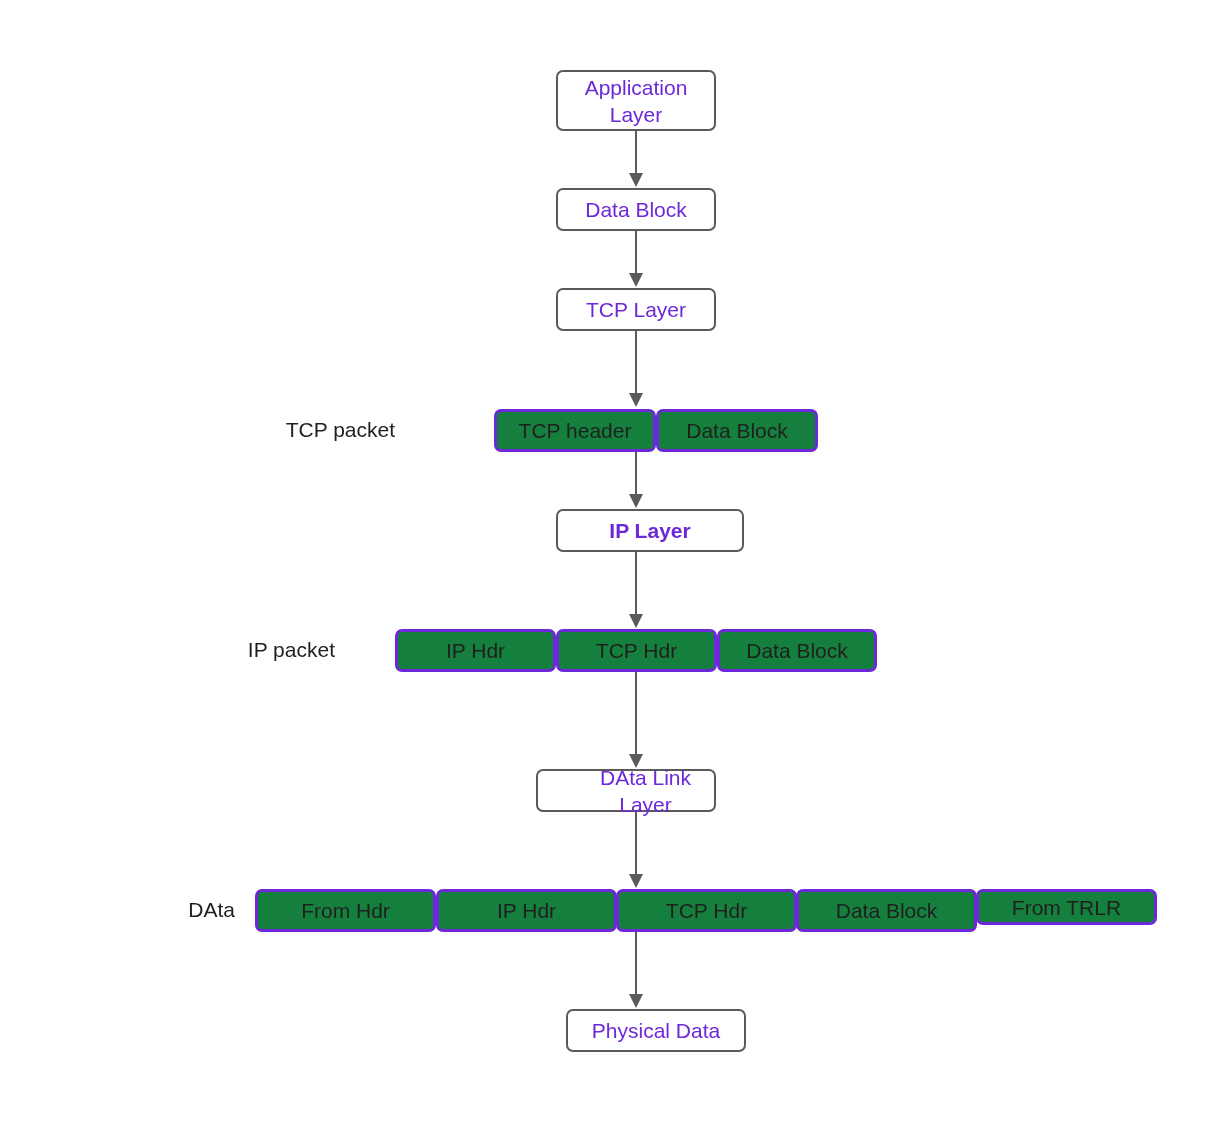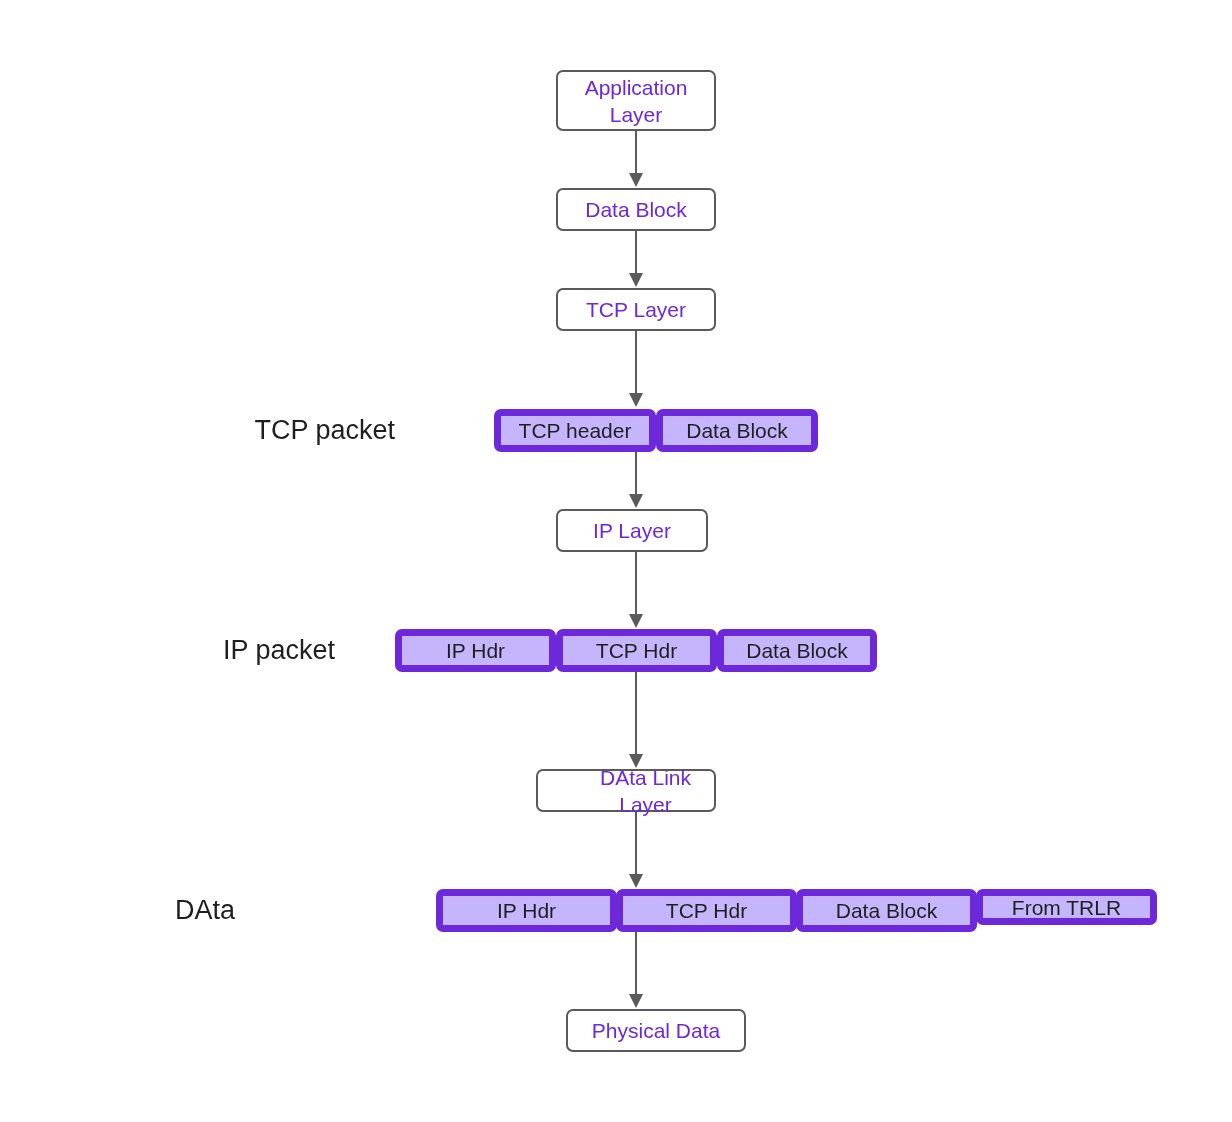--- a/index.html
+++ b/index.html
@@ -26,35 +26,35 @@
     line-height: 27px;
     display: flex;
     align-items: center;
     justify-content: center;
     text-align: center;
     white-space: pre-line;
   }
   .seg {
     position: absolute;
     box-sizing: border-box;
-    border: 7px solid #6d28d9;
+    border: 3px solid #6d28d9;
     border-radius: 7px;
-    background: #c4b5fd;
+    background: #15803d;
     color: #1f1f1f;
     font-size: 21px;
     line-height: 27px;
     display: flex;
     align-items: center;
     justify-content: center;
     text-align: center;
   }
   .row-label {
     position: absolute;
     color: #1f1f1f;
-    font-size: 27px;
+    font-size: 21px;
     line-height: 26px;
     white-space: nowrap;
     text-align: right;
   }
   .conn {
     position: absolute;
     overflow: visible;
   }
   .conn line {
     stroke: #5a5a5a;
@@ -109,21 +109,21 @@
     <polygon points="19,62 33,62 26,76"></polygon>
   </svg>
 
   <div class="node" style="left:556px; top:70px; width:160px; height:61px;">Application
 Layer</div>
 
   <div class="node" style="left:556px; top:188px; width:160px; height:43px;">Data Block</div>
 
   <div class="node" style="left:556px; top:288px; width:160px; height:43px;text-align:right;">TCP Layer</div>
 
-  <div class="node" style="left:556px; top:509px; width:152px; height:43px;">IP Layer</div>
+  <div class="node" style="left:556px; top:509px; width:188px; height:43px;font-weight:bold;">IP Layer</div>
 
   <div class="node" style="left:536px; top:769px; width:180px; height:43px;padding-left:39px;">DAta Link Layer</div>
 
   <div class="node" style="left:566px; top:1009px; width:180px; height:43px;">Physical Data</div>
 
   <div class="row-label" style="left:195px; top:417px; width:200px;">TCP packet</div>
 
   <div class="seg" style="left:494px; top:409px; width:162px; height:43px;">TCP header</div>
 
   <div class="seg" style="left:656px; top:409px; width:162px; height:43px;">Data Block</div>
@@ -131,20 +131,21 @@
   <div class="row-label" style="left:155px; top:637px; width:180px;">IP packet</div>
 
   <div class="seg" style="left:395px; top:629px; width:161px; height:43px;">IP Hdr</div>
 
   <div class="seg" style="left:556px; top:629px; width:161px; height:43px;">TCP Hdr</div>
 
   <div class="seg" style="left:717px; top:629px; width:160px; height:43px;">Data Block</div>
 
   <div class="row-label" style="left:85px; top:897px; width:150px;">DAta</div>
 
+  <div class="seg" style="left:255px; top:889px; width:181px; height:43px;">From Hdr</div>
 
   <div class="seg" style="left:436px; top:889px; width:181px; height:43px;">IP Hdr</div>
 
   <div class="seg" style="left:616px; top:889px; width:181px; height:43px;">TCP Hdr</div>
 
   <div class="seg" style="left:796px; top:889px; width:181px; height:43px;">Data Block</div>
 
   <div class="seg" style="left:976px; top:889px; width:181px; height:36px;">From TRLR</div>
 
 </div>

